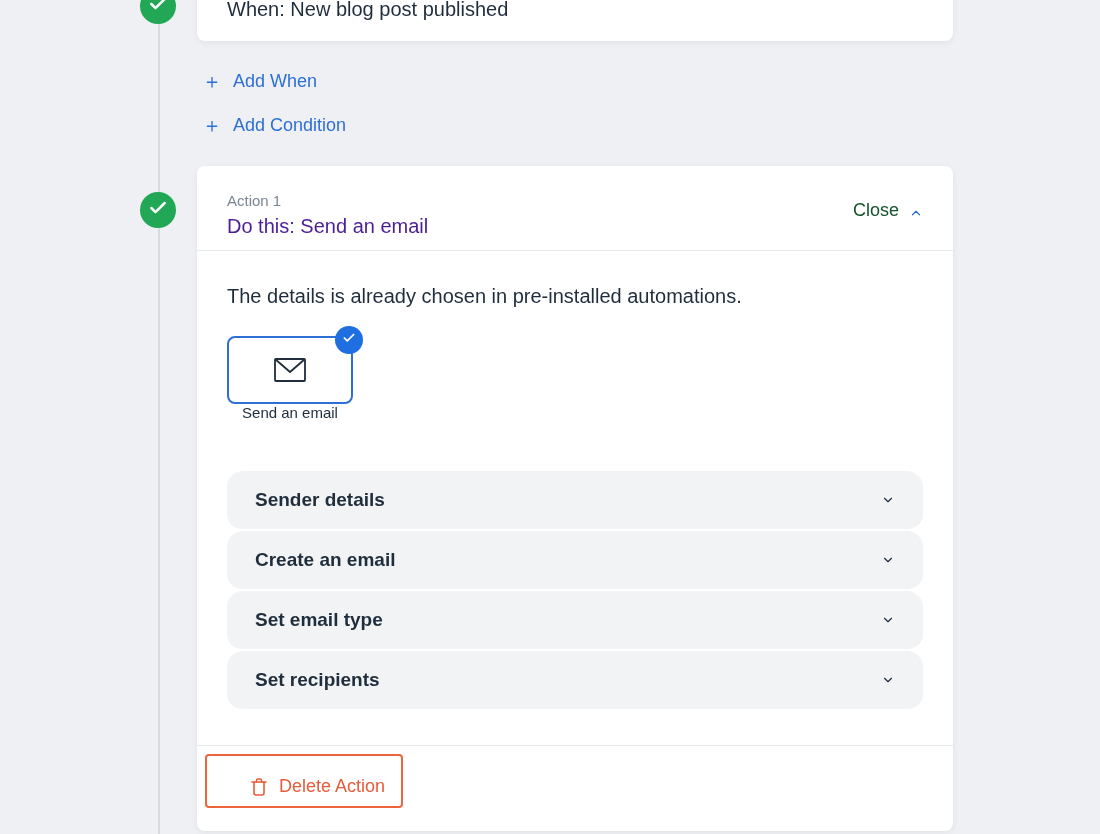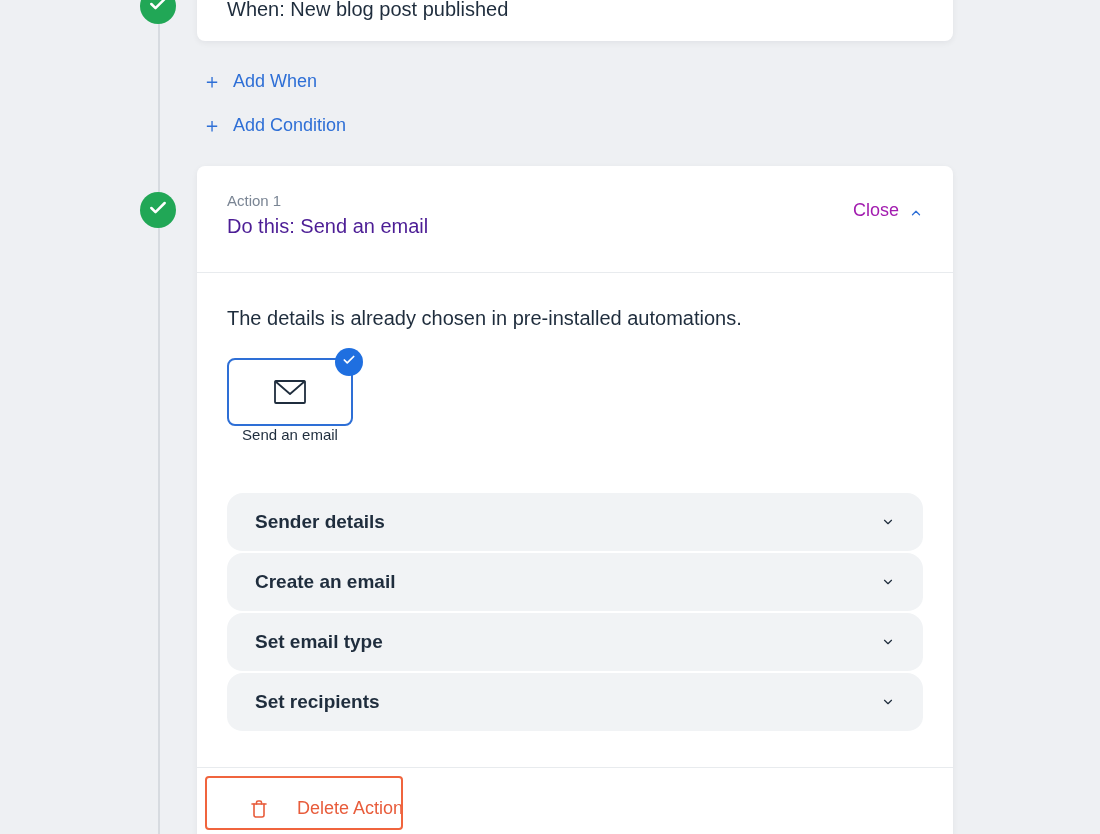--- a/index.html
+++ b/index.html
@@ -80,42 +80,42 @@
     font-size: 20px;
     line-height: 1;
   }
   .action-card {
     top: 166px;
   }
   .action-header {
     display: flex;
     align-items: flex-start;
     justify-content: space-between;
-    padding: 26px 30px 34px 30px;
+    padding: 26px 30px 12px 30px;
     border-bottom: 1px solid #e8ebee;
   }
   .action-header-left {
     display: flex;
     flex-direction: column;
     gap: 6px;
   }
   .action-label {
     font-size: 15px;
     color: #7a8594;
   }
   .action-title {
     font-size: 20px;
     color: #4c1d95;
     font-weight: 400;
   }
   .close-toggle {
     display: flex;
     align-items: center;
     gap: 10px;
-    color: #a21caf;
+    color: #14532d;
     font-size: 18px;
     cursor: pointer;
     padding-top: 8px;
   }
   .chevron {
     width: 14px;
     height: 14px;
     display: inline-block;
   }
   .action-body {
@@ -192,21 +192,21 @@
     top: 8px;
     width: 198px;
     height: 54px;
     border: 2px solid #f0643d;
     border-radius: 4px;
     pointer-events: none;
   }
   .delete-btn {
     display: inline-flex;
     align-items: center;
-    gap: 30px;
+    gap: 12px;
     color: #e85c3b;
     font-size: 18px;
     font-weight: 500;
     cursor: pointer;
     padding: 6px 10px 6px 24px;
   }
   .trash-icon {
     width: 16px;
     height: 18px;
     display: inline-block;

